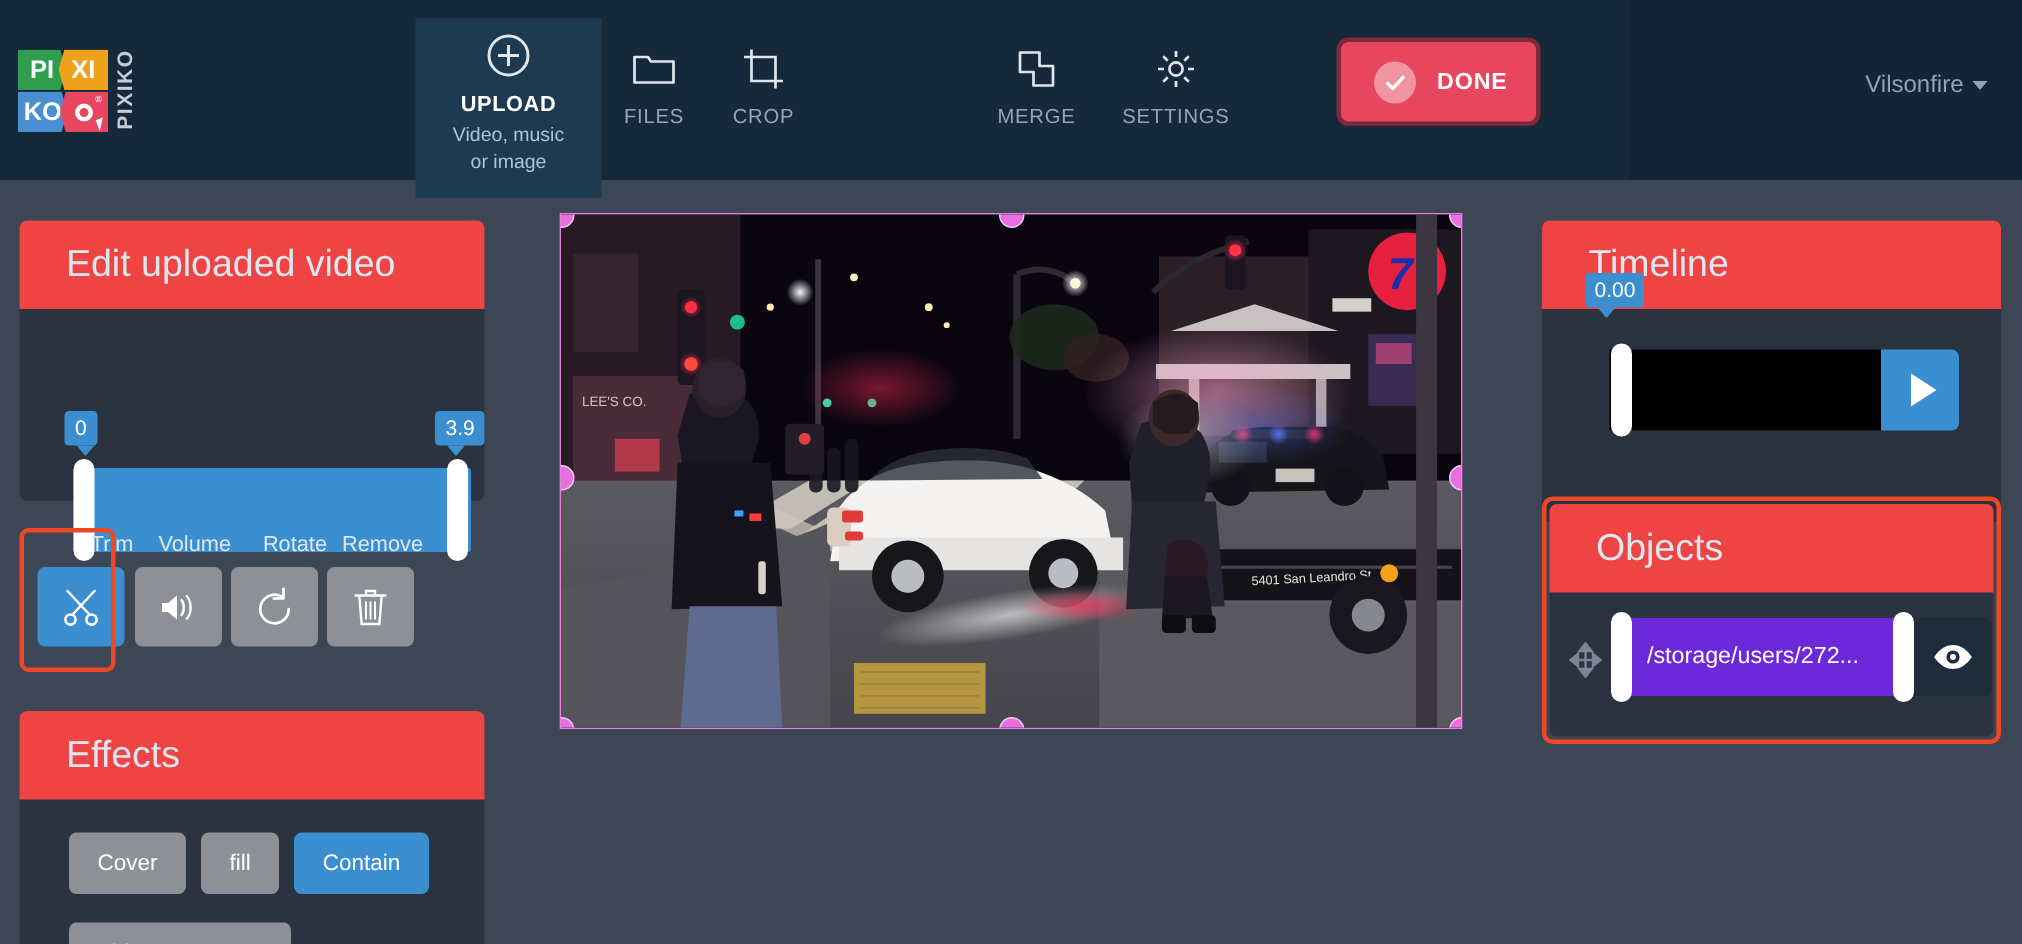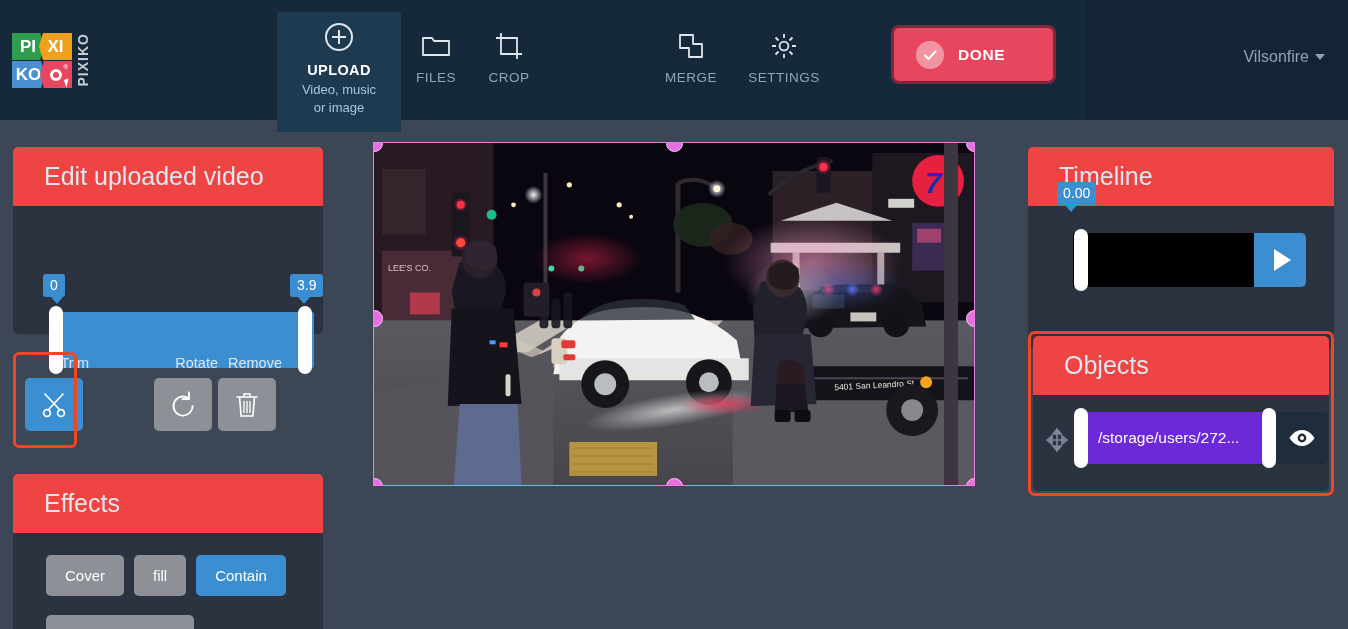--- a/index.html
+++ b/index.html
@@ -71,21 +71,21 @@
   .tool-upload .lbl { color: #fff; font-size: 14.5px; font-weight: bold; letter-spacing: .4px; }
   .tool-upload .sub { color: #a9c6dd; font-size: 13px; line-height: 18px; margin-top: 3px; }
   .tool {
     position: absolute; top: 28px; width: 90px; text-align: center; cursor: pointer;
   }
   .tool .ico { height: 36px; display: flex; align-items: center; justify-content: center; }
   .tool .tlbl {
     color: #94a6b5; font-size: 13.5px; letter-spacing: .5px; margin-top: 6px;
   }
   .done-btn {
-    position: absolute; left: 891px; top: 25px; width: 165px; height: 59px;
+    position: absolute; left: 891px; top: 25px; width: 136px; height: 59px;
     background: #e8455e; border: 3px solid #7d2a3a; border-radius: 8px;
     display: flex; align-items: center; gap: 14px; padding-left: 22px; cursor: pointer;
   }
   .done-btn .chk {
     width: 28px; height: 28px; border-radius: 50%; background: rgba(255,255,255,.42);
     display: flex; align-items: center; justify-content: center;
   }
   .done-btn .chk svg { display: block; }
   .done-btn .dl { color: #fff; font-weight: bold; font-size: 15.5px; letter-spacing: .6px; }
   .user-menu {
@@ -317,20 +317,29 @@
 </div>
 
 <div class="tool-row">
   <div class="trow-item" style="left:12px">
     <div class="tl">Trim</div>
     <div class="trow-btn active">
       <svg width="30" height="30" viewBox="0 0 30 30">
         <path d="M6 4l14 15M24 4L10 19" stroke="#fff" stroke-width="1.7" fill="none" stroke-linecap="round"></path>
         <circle cx="8" cy="23" r="3.4" fill="none" stroke="#fff" stroke-width="1.7"></circle>
         <circle cx="22" cy="23" r="3.4" fill="none" stroke="#fff" stroke-width="1.7"></circle>
+      </svg>
+    </div>
+  </div>
+  <div class="trow-item" style="left:77px">
+    <div class="tl">Volume</div>
+    <div class="trow-btn">
+      <svg width="30" height="26" viewBox="0 0 30 26">
+        <path d="M4 10h4l6-5v16l-6-5H4z" fill="#fff"></path>
+        <path d="M17 8c2 2.2 2 7.8 0 10M20.5 5.5c3.4 3.4 3.4 11.6 0 15" fill="none" stroke="#fff" stroke-width="1.6" stroke-linecap="round"></path>
       </svg>
     </div>
   </div>
   <div class="trow-item" style="left:141px">
     <div class="tl">Rotate</div>
     <div class="trow-btn">
       <svg width="30" height="30" viewBox="0 0 30 30">
         <path d="M24.5 16a9.5 9.5 0 1 1-4.4-8" fill="none" stroke="#fff" stroke-width="1.8" stroke-linecap="round"></path>
         <path d="M21 2.5v6.5h-6.5" fill="none" stroke="#fff" stroke-width="1.8" stroke-linecap="round" stroke-linejoin="round"></path>
       </svg>

